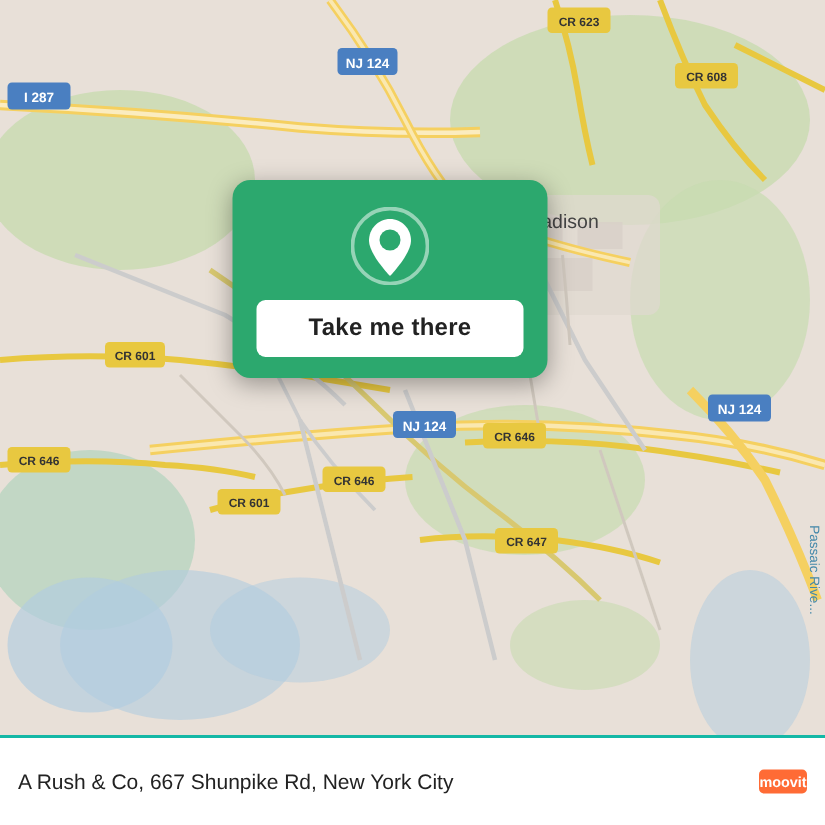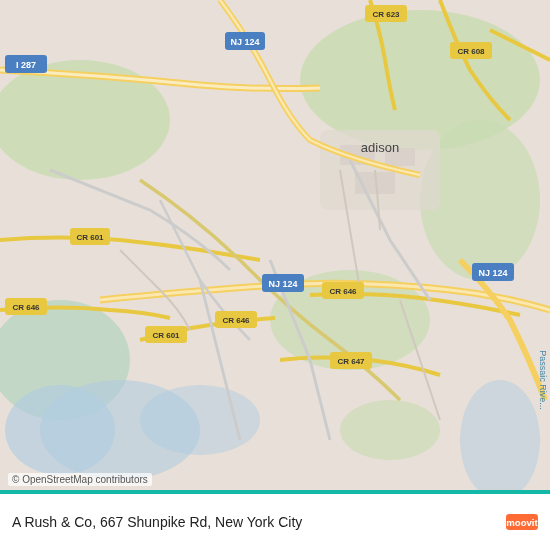--- a/index.html
+++ b/index.html
@@ -64,21 +64,21 @@
     }
 
     
     #bottom-bar {
       width: 550px;
       height: 60px;
       background: white;
       display: flex;
       align-items: center;
       padding: 0 12px;
-      border-top: 4px solid #14b8a6;
+      border-top: 2px solid #14b8a6;
       position: relative;
     }
 
     #address-text {
       font-size: 14px;
       color: #222;
       flex: 1;
     }
 
     #moovit-logo {
@@ -200,22 +200,29 @@
     <text x="351" y="364" text-anchor="middle" font-size="8" font-weight="bold" fill="#333">CR 647</text>
 
     <rect x="472" y="263" width="42" height="18" rx="3" fill="#4a7fc1"></rect>
     <text x="493" y="276" text-anchor="middle" font-size="9" font-weight="bold" fill="white">NJ 124</text>
 
     <text x="380" y="152" text-anchor="middle" font-size="13" fill="#444" font-weight="500">adison</text>
 
     <text x="540" y="380" text-anchor="middle" font-size="9" fill="#4488aa" transform="rotate(90, 540, 380)">Passaic Rive...</text>
   </svg>
 
-
-  <div id="attribution-text">© OpenStreetMap contributors</div>
+  <div id="location-card">
+    <svg id="location-pin-icon" viewBox="0 0 52 52" xmlns="http://www.w3.org/2000/svg">
+      <circle cx="26" cy="26" r="25" fill="none" stroke="white" stroke-width="2.5" opacity="0.5"></circle>
+      <path d="M26 8 C18 8 12 14.5 12 22.5 C12 31.5 26 46 26 46 C26 46 40 31.5 40 22.5 C40 14.5 34 8 26 8 Z" fill="white"></path>
+      <circle cx="26" cy="22" r="7" fill="#2ca86e"></circle>
+    </svg>
+    <button id="take-me-there-btn">Take me there</button>
+  </div>
+
 </div>
 
 <div id="bottom-bar">
   <span id="address-text">A Rush &amp; Co, 667 Shunpike Rd, New York City</span>
 
   <div id="moovit-logo">
     <svg id="moovit-logo-icon" viewBox="0 0 60 40" xmlns="http://www.w3.org/2000/svg">
 
       <rect x="0" y="5" width="60" height="30" rx="6" fill="#ff6b35"></rect>
       <text x="30" y="27" text-anchor="middle" font-size="18" font-weight="900" fill="white" font-family="Arial">moovit</text>

